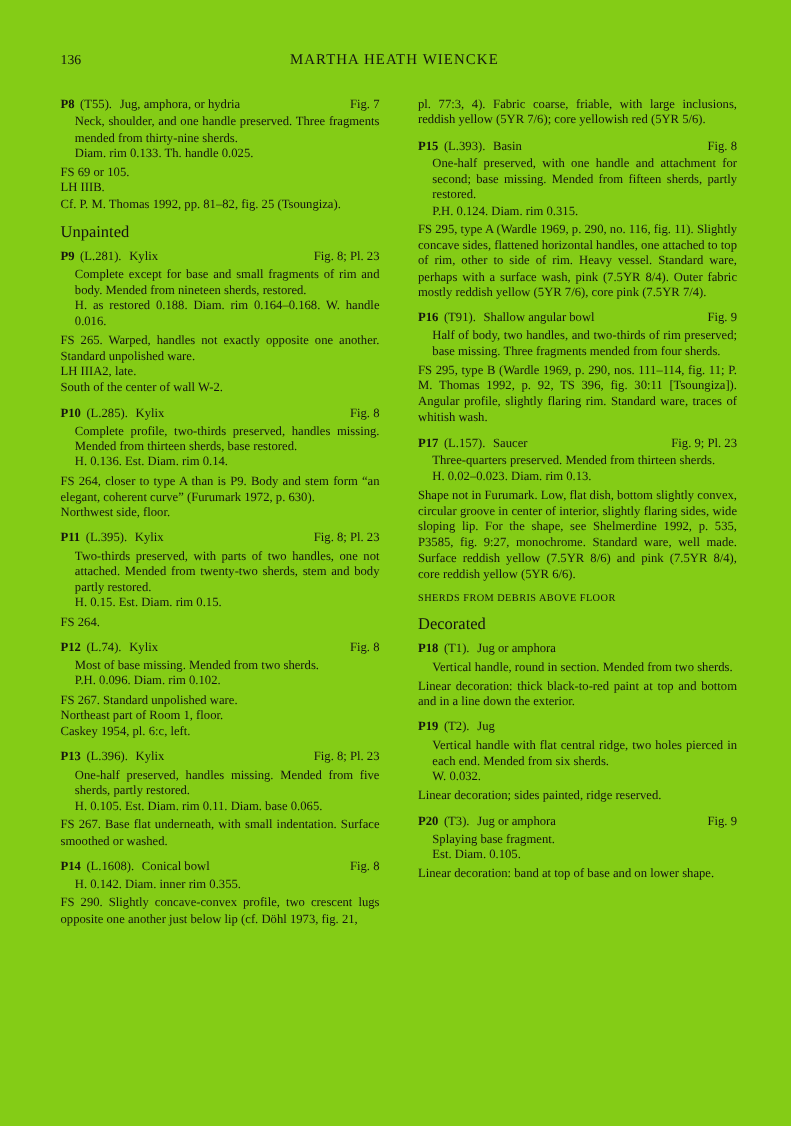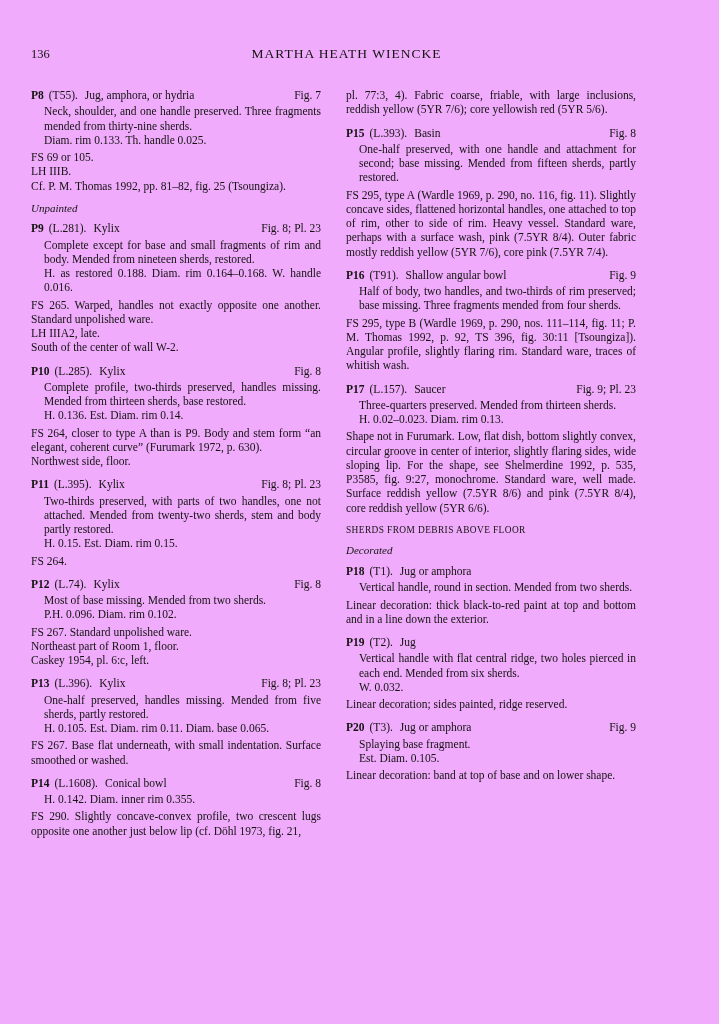--- a/index.html
+++ b/index.html
@@ -3,22 +3,22 @@
 <meta charset="utf-8">
 <style>
   html, body {
     margin: 0; padding: 0;
     background: #faf9f5;
   }
   .page {
     position: relative;
     width: 719px; height: 1024px;
     box-sizing: border-box;
-    padding: 46px 57px 20px 31px;
-    background: #f0abfc;
+    padding: 46px 57px 20px 55px;
+    background: #84cc16;
     color: #141310;
     font-family: "Liberation Serif", "DejaVu Serif", serif;
     font-size: 11.5px;
     line-height: 1.24;
     overflow: hidden;
   }
   .page-header {
     position: relative;
     height: 18px;
     margin-bottom: 24px;
@@ -28,21 +28,21 @@
     font-size: 12.5px;
   }
   .running-head {
     display: block;
     text-align: center;
     font-size: 13.5px;
     letter-spacing: 1px;
   }
   .columns {
     display: flex;
-    gap: 25px;
+    gap: 35px;
   }
   .column {
     width: 290px;
     flex: 0 0 290px;
   }
   .entry { margin: 0 0 9px 0; }
   .entry-head {
     display: flex;
     align-items: baseline;
     margin-bottom: 2px;
@@ -59,23 +59,22 @@
   .para {
     margin: 0;
     text-align: justify;
     hyphens: auto;
     -webkit-hyphens: auto;
   }
   .para.indent { padding-left: 13px; }
   .para.indent + .para.flush { margin-top: 3px; }
   .continuation { margin-bottom: 9px; }
   .heading-italic {
-    font-style: italic;
     font-weight: normal;
-    font-size: 11px;
+    font-size: 15px;
     margin: 8px 0 6px 0;
   }
   .heading-caps {
     font-weight: normal;
     font-size: 9.4px;
     letter-spacing: 0.4px;
     margin: 10px 0 4px 0;
   }
 </style>
 </head>
@@ -160,20 +159,21 @@
         </section>
       </div>
     <div class="column">
         <p class="para flush continuation">pl. 77:3, 4). Fabric coarse, friable, with large inclusions, reddish yellow (5YR 7/6); core yellowish red (5YR 5/6).</p>
         <section class="entry">
           <div class="entry-head">
             <span class="entry-head-left"><span class="entry-id">P15</span><span class="entry-lot">(L.393).</span><span class="entry-title">Basin</span></span>
             <span class="entry-fig">Fig. 8</span>
           </div>
           <p class="para indent">One-half preserved, with one handle and attachment for second; base missing. Mended from fifteen sherds, partly restored.</p>
+          <p class="para indent">P.H. 0.124. Diam. rim 0.315.</p>
           <p class="para flush">FS 295, type A (Wardle 1969, p. 290, no. 116, fig. 11). Slightly concave sides, flattened horizontal handles, one attached to top of rim, other to side of rim. Heavy vessel. Standard ware, perhaps with a surface wash, pink (7.5YR 8/4). Outer fabric mostly reddish yellow (5YR 7/6), core pink (7.5YR 7/4).</p>
         </section>
         <section class="entry">
           <div class="entry-head">
             <span class="entry-head-left"><span class="entry-id">P16</span><span class="entry-lot">(T91).</span><span class="entry-title">Shallow angular bowl</span></span>
             <span class="entry-fig">Fig. 9</span>
           </div>
           <p class="para indent">Half of body, two handles, and two-thirds of rim preserved; base missing. Three fragments mended from four sherds.</p>
           <p class="para flush">FS 295, type B (Wardle 1969, p. 290, nos. 111–114, fig. 11; P. M. Thomas 1992, p. 92, TS 396, fig. 30:11 [Tsoungiza]). Angular profile, slightly flaring rim. Standard ware, traces of whitish wash.</p>
         </section>

